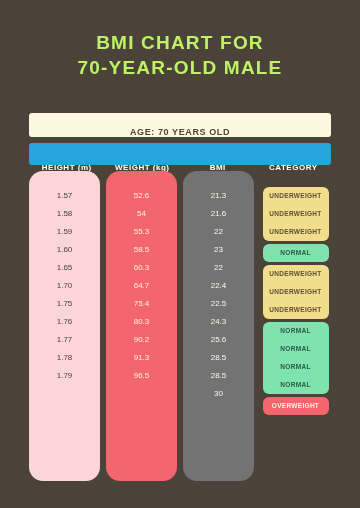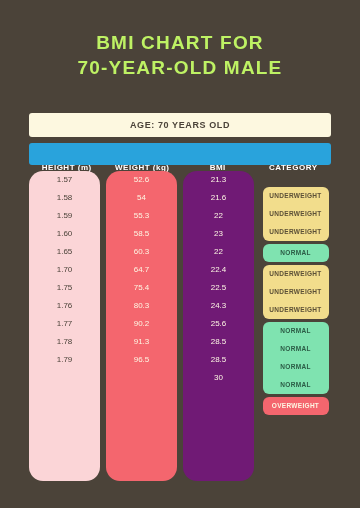--- a/index.html
+++ b/index.html
@@ -15,46 +15,46 @@
     position:absolute;left:0;top:30px;width:360px;
     text-align:center;color:#bef264;
     font-size:19px;font-weight:bold;letter-spacing:1.2px;
     line-height:25px;
   }
   .title .l2{display:block;}
 
   .age-bar{
     position:absolute;left:29px;top:113px;width:302px;height:24px;
     background:#fdf8e0;border-radius:3px;
-    display:flex;align-items:center;justify-content:center;
+    display:flex;align-items:flex-end;justify-content:center;
     color:#4b4339;font-size:9px;font-weight:bold;letter-spacing:.6px;
   }
 
   .head-row{
     position:absolute;left:29px;top:143px;width:302px;height:22px;
     background:#29a3dc;border-radius:3px;
     display:flex;align-items:center;
     color:#ffffff;font-size:8px;font-weight:bold;letter-spacing:.5px;
   }
   .head-cell{flex:1;text-align:center;margin-top:26px;}
 
   .cols{
     position:absolute;left:29px;top:171px;width:302px;height:310px;
     display:flex;gap:6px;
   }
   .col{
     border-radius:14px;
     display:flex;flex-direction:column;
     align-items:center;
-    padding-top:0;
+    padding-top:16px;
     box-sizing:border-box;
   }
   .col-height{flex:1;background:#fbd5d7;}
   .col-weight{flex:1;background:#f4666e;}
-  .col-bmi{flex:1;background:#701a75;}
+  .col-bmi{flex:1;background:#737373;}
   .col-cat{flex:1;background:transparent;padding-top:16px;}
 
   .cell{
     height:18px;line-height:18px;
     font-size:8px;text-align:center;width:100%;
   }
   .col-height .cell{color:#4b4339;}
   .col-weight .cell,.col-bmi .cell{color:#fdf6e3;}
 
   .cat-group{

